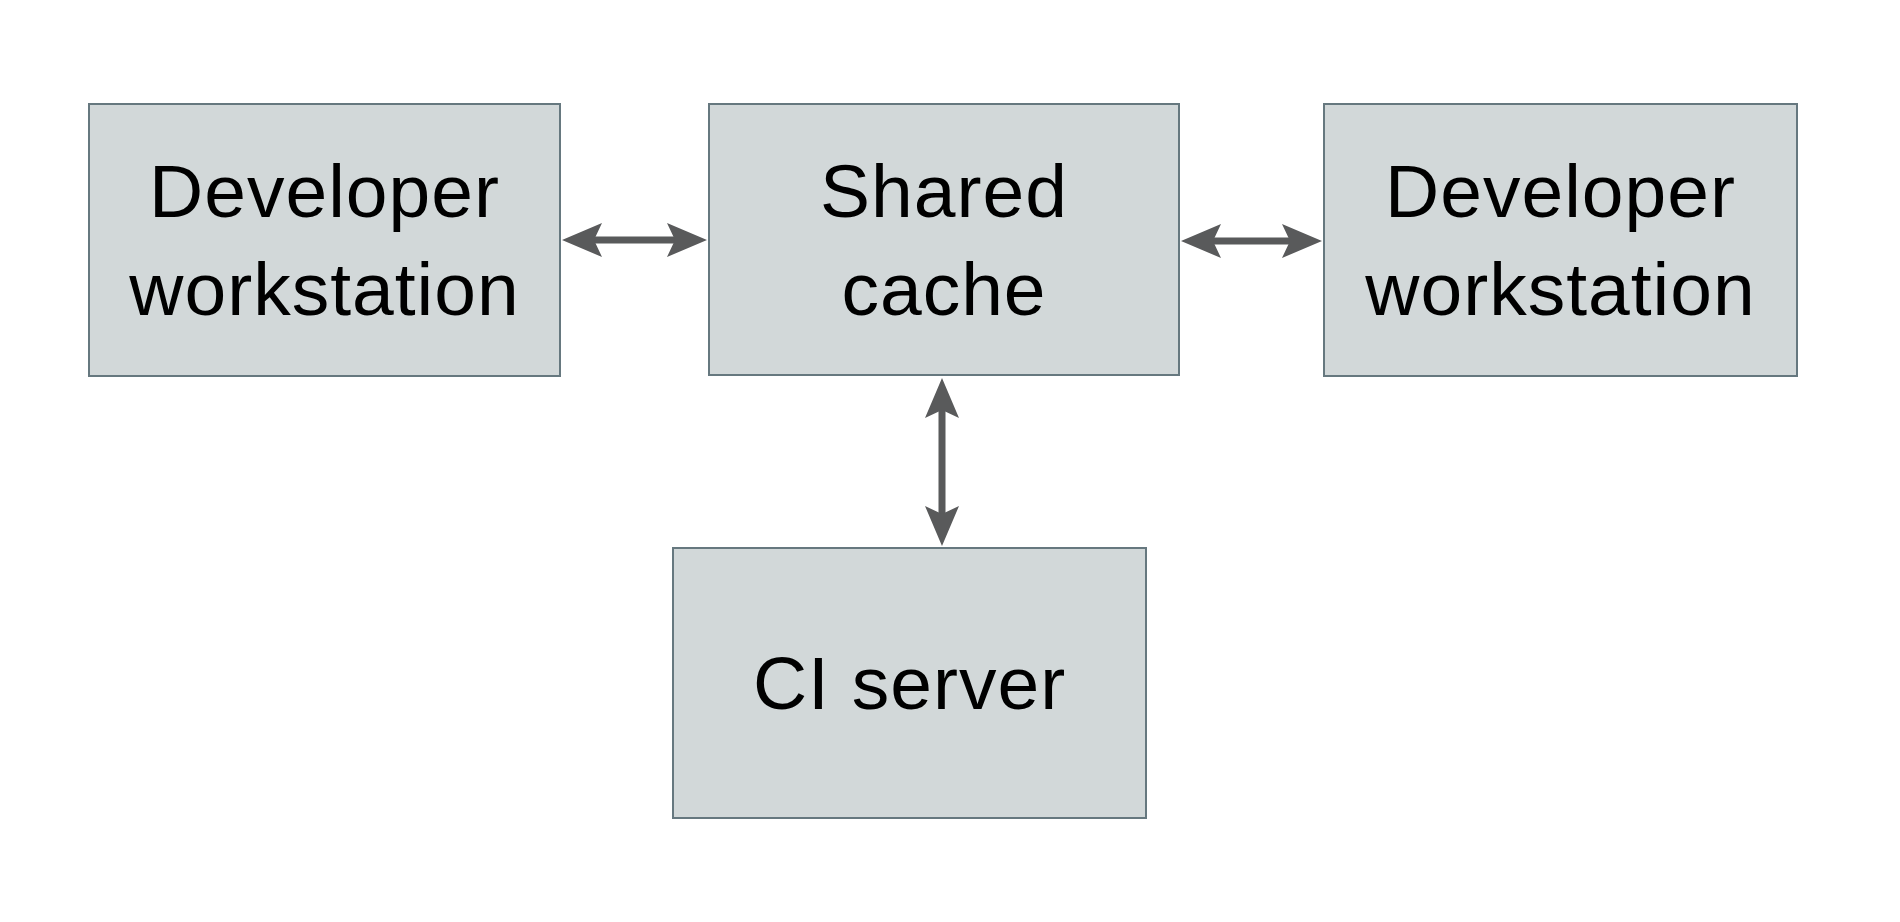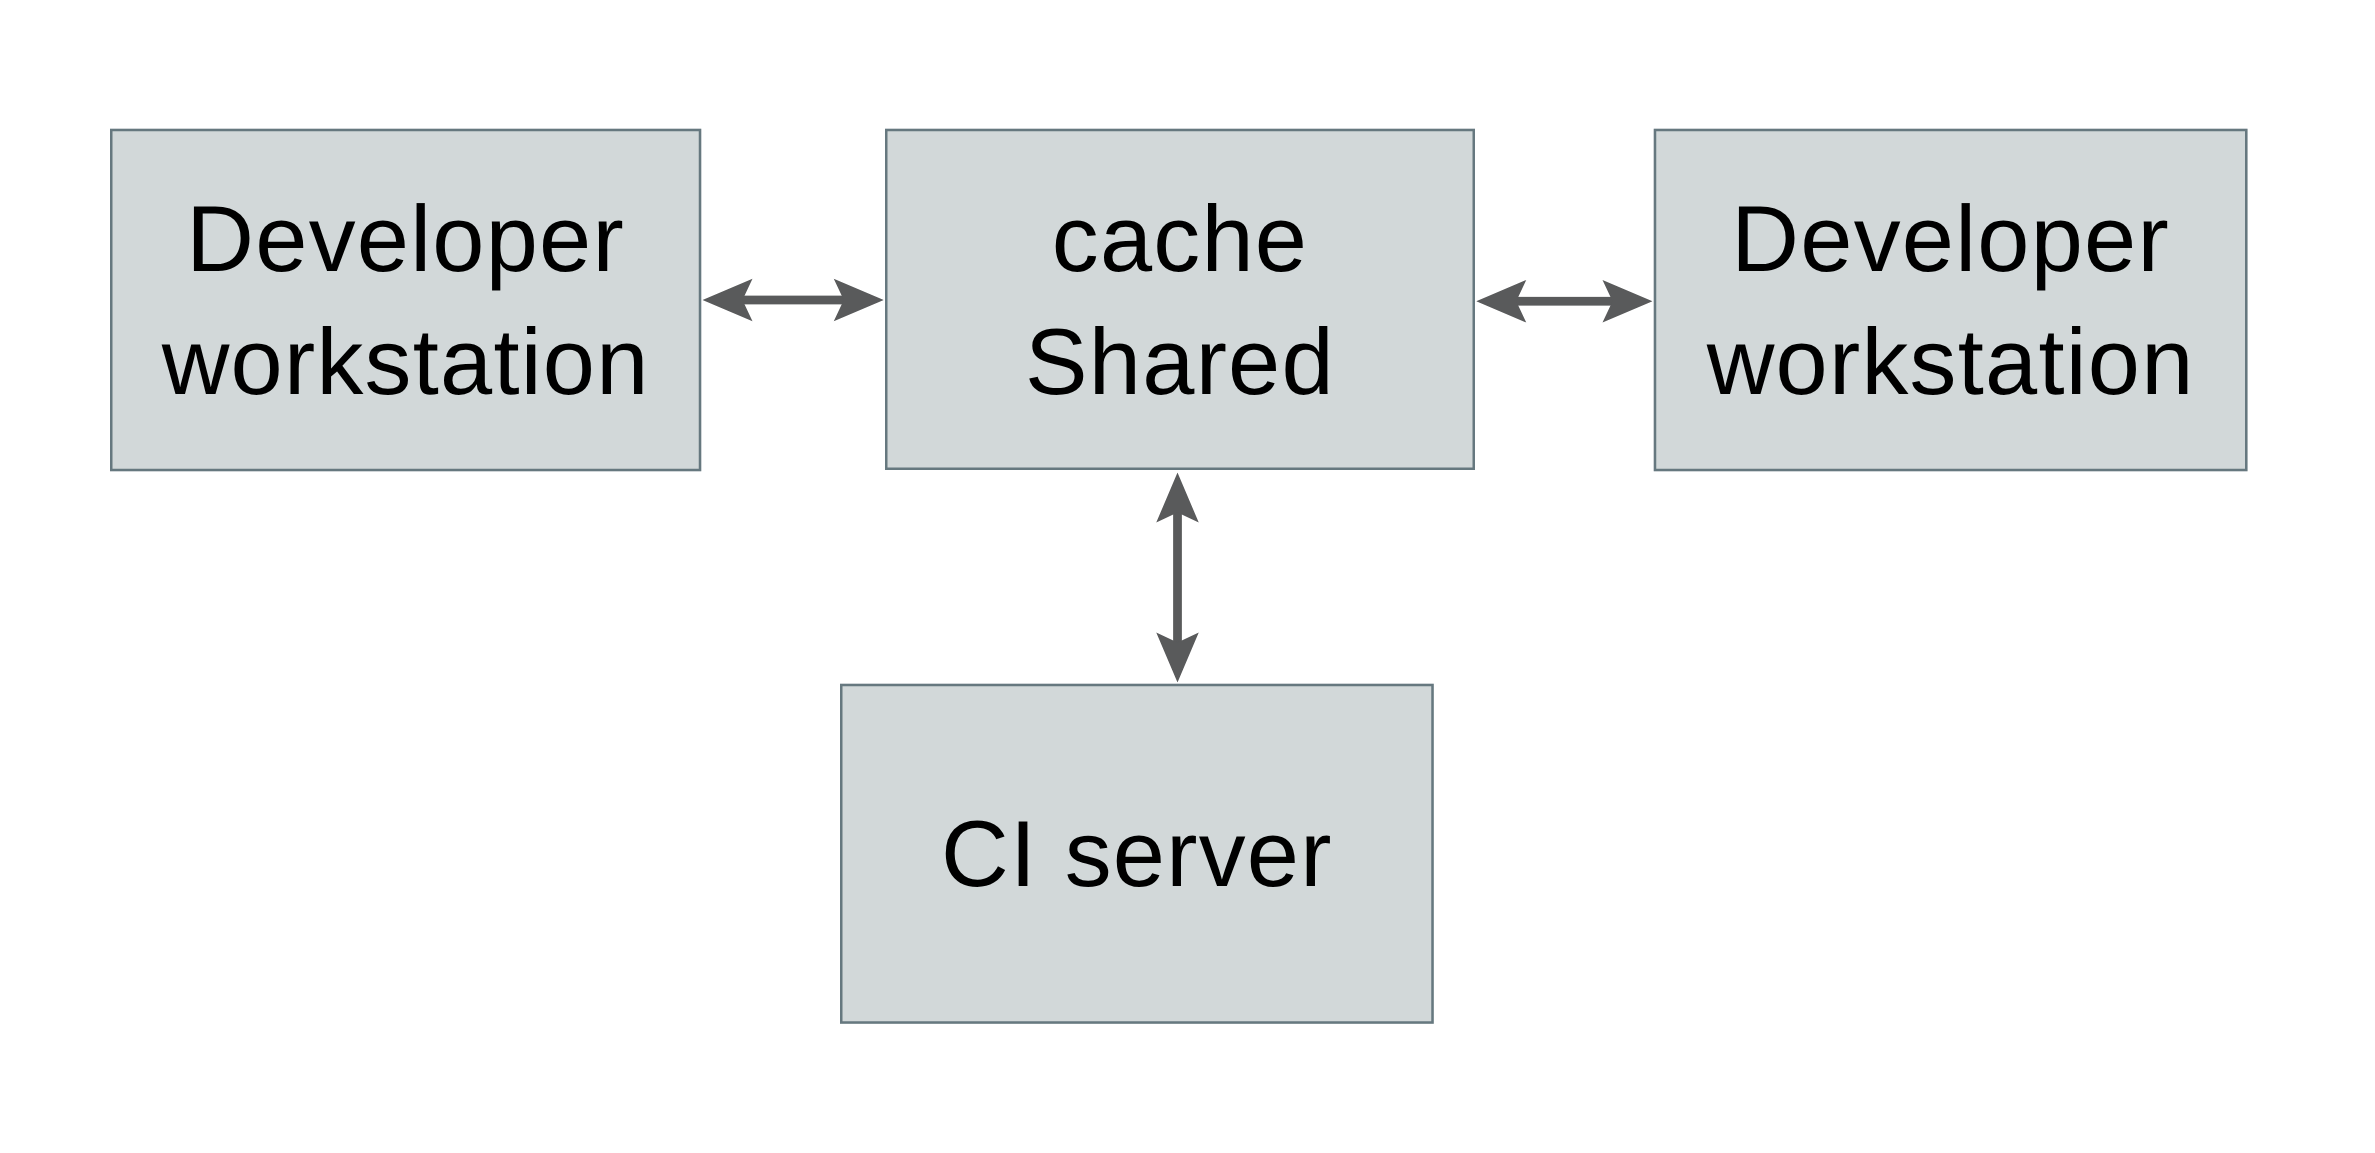--- a/index.html
+++ b/index.html
@@ -55,22 +55,22 @@
 <body>
 
 <div class="canvas">
 
   <div class="node" id="node-left">
     <div class="line">Developer</div>
     <div class="line">workstation</div>
   </div>
 
   <div class="node" id="node-cache">
+    <div class="line">Shared</div>
     <div class="line">cache</div>
-    <div class="line">Shared</div>
   </div>
 
   <div class="node" id="node-right">
     <div class="line">Developer</div>
     <div class="line">workstation</div>
   </div>
 
   <div class="node" id="node-ci">
     <div class="line">CI server</div>
   </div>

